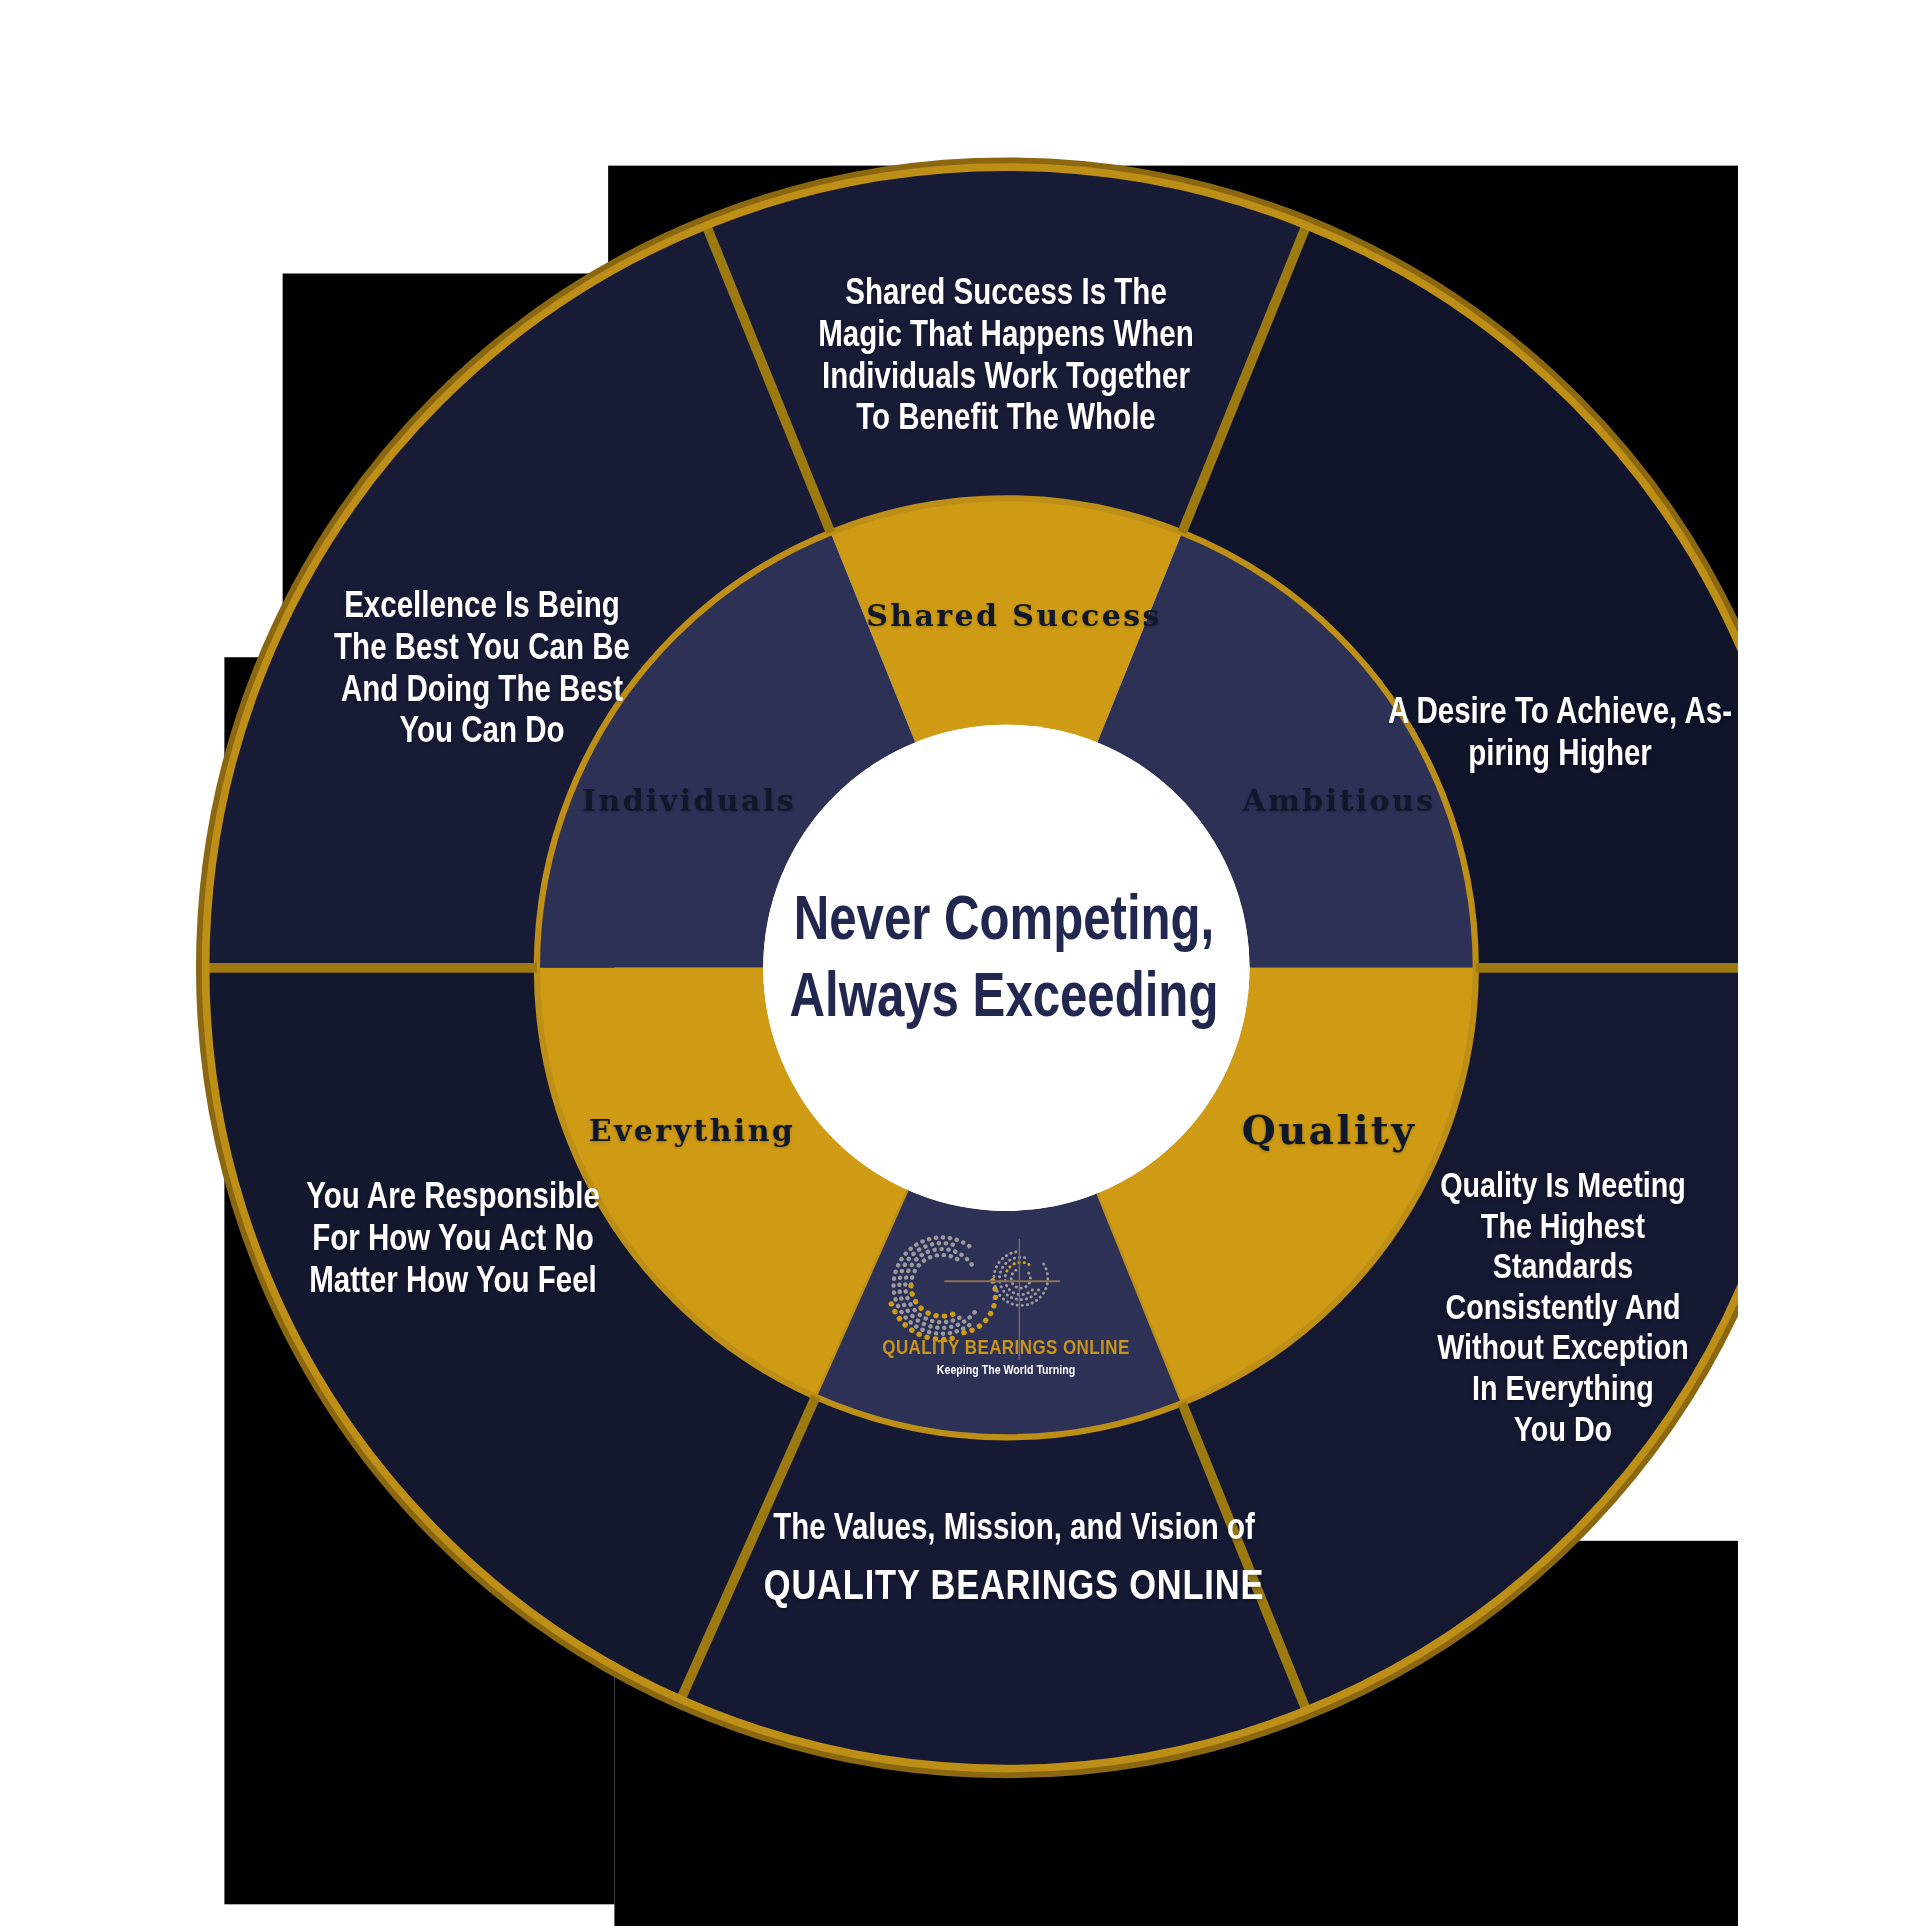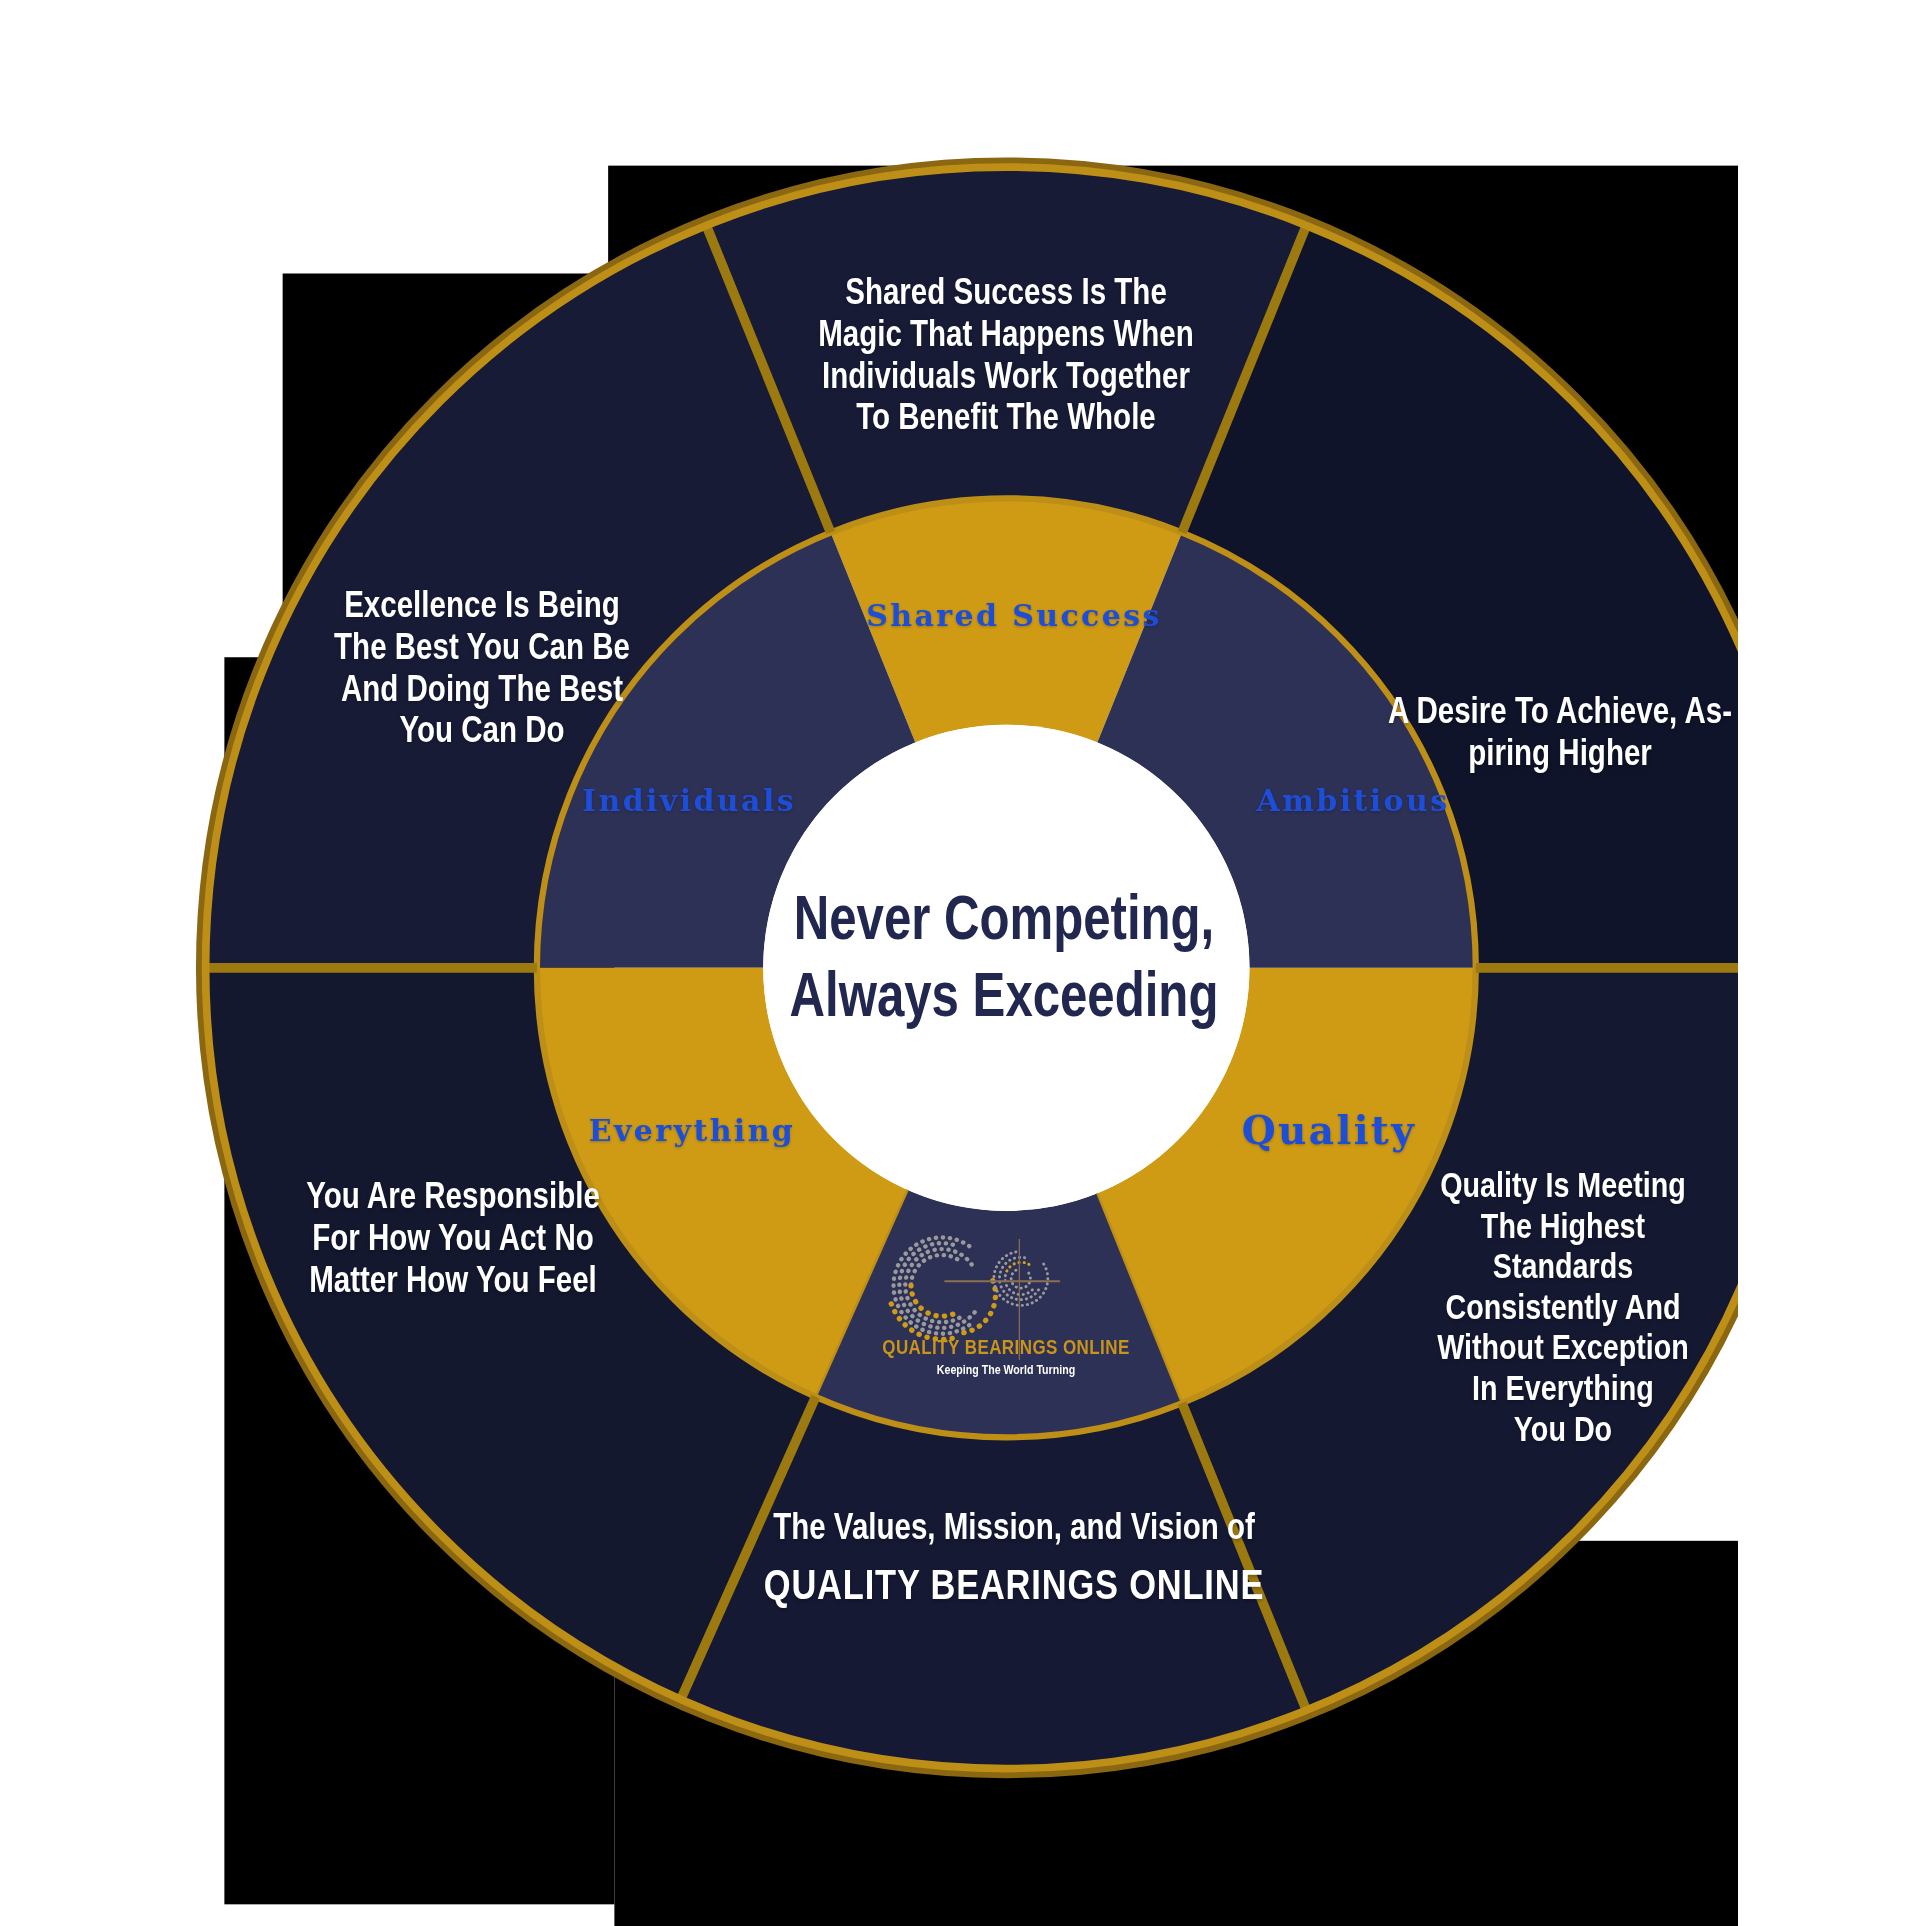--- a/index.html
+++ b/index.html
@@ -2,21 +2,21 @@
 <html style="font-size:7.7px"><head>
 <meta charset="utf-8">
 <style>
   html,body{margin:0;padding:0;background:#ffffff;}
   #canvas{position:relative;width:1738px;height:1926px;background:#ffffff;overflow:hidden;
           font-family:"Liberation Sans",sans-serif;}
   #wheel-svg{position:absolute;left:0;top:0;}
   .txt{position:absolute;transform:translate(-50%,-50%) scale(0.82,1);text-align:center;
        white-space:pre-line;color:#ffffff;font-weight:700;line-height:1.16;
        font-family:"Liberation Sans",sans-serif;text-shadow:0 1.9px 3.9px rgba(0,0,0,0.25);}
-  .ring-label{position:absolute;transform:translate(-50%,-50%);white-space:nowrap;color:#1d4ed8;
+  .ring-label{position:absolute;transform:translate(-50%,-50%);white-space:nowrap;color:#0f172a;
        font-family:"DejaVu Serif",serif;font-weight:700;letter-spacing:2.4px;
        text-shadow:0 1.4px 2.9px rgba(0,0,0,0.25);}
   .center-title{color:#222750;font-size:63px;line-height:1.22;transform:translate(-50%,-50%) scale(0.78,1);
        text-shadow:none;}
   .footer-l1{font-size:36px;}
   .footer-l2{font-size:42px;letter-spacing:1px;}
   .logo-name{color:#c8941a;font-size:20px;letter-spacing:0.5px;transform:translate(-50%,-50%) scale(0.85,1);text-shadow:none;}
   .logo-tag{color:#ffffff;font-size:12.5px;transform:translate(-50%,-50%) scale(0.85,1);text-shadow:none;}
 </style>
 </head>
@@ -116,21 +116,21 @@
 Matter How You Feel</div>
   <div class="txt" style="left:482px;top:667px;font-size:36px;width:506px;">Excellence Is Being
 The Best You Can Be
 And Doing The Best
 You Can Do</div>
 
   <div class="txt footer-l1" style="left:1014px;top:1527px;width:674px;">The Values, Mission, and Vision of</div>
   <div class="txt footer-l2" style="left:1014px;top:1585px;width:674px;">QUALITY BEARINGS ONLINE</div>
 
   <div class="ring-label" style="left:1014px;top:615px;font-size:30px;">Shared Success</div>
-  <div class="ring-label" style="left:1339px;top:800px;font-size:30px;margin-left:14px;">Ambitious</div>
+  <div class="ring-label" style="left:1339px;top:800px;font-size:30px;">Ambitious</div>
   <div class="ring-label" style="left:1329px;top:1130px;font-size:39px;">Quality</div>
   <div class="ring-label" style="left:692px;top:1130px;font-size:30px;">Everything</div>
   <div class="ring-label" style="left:689px;top:800px;font-size:30px;">Individuals</div>
 
   <div class="txt center-title" style="left:1004px;top:956px;width:578px;">Never Competing,
 Always Exceeding</div>
 
   <div class="txt logo-name" style="left:1006px;top:1348px;width:337px;">QUALITY BEARINGS ONLINE</div>
   <div class="txt logo-tag" style="left:1006px;top:1370px;width:289px;">Keeping The World Turning</div>
 

